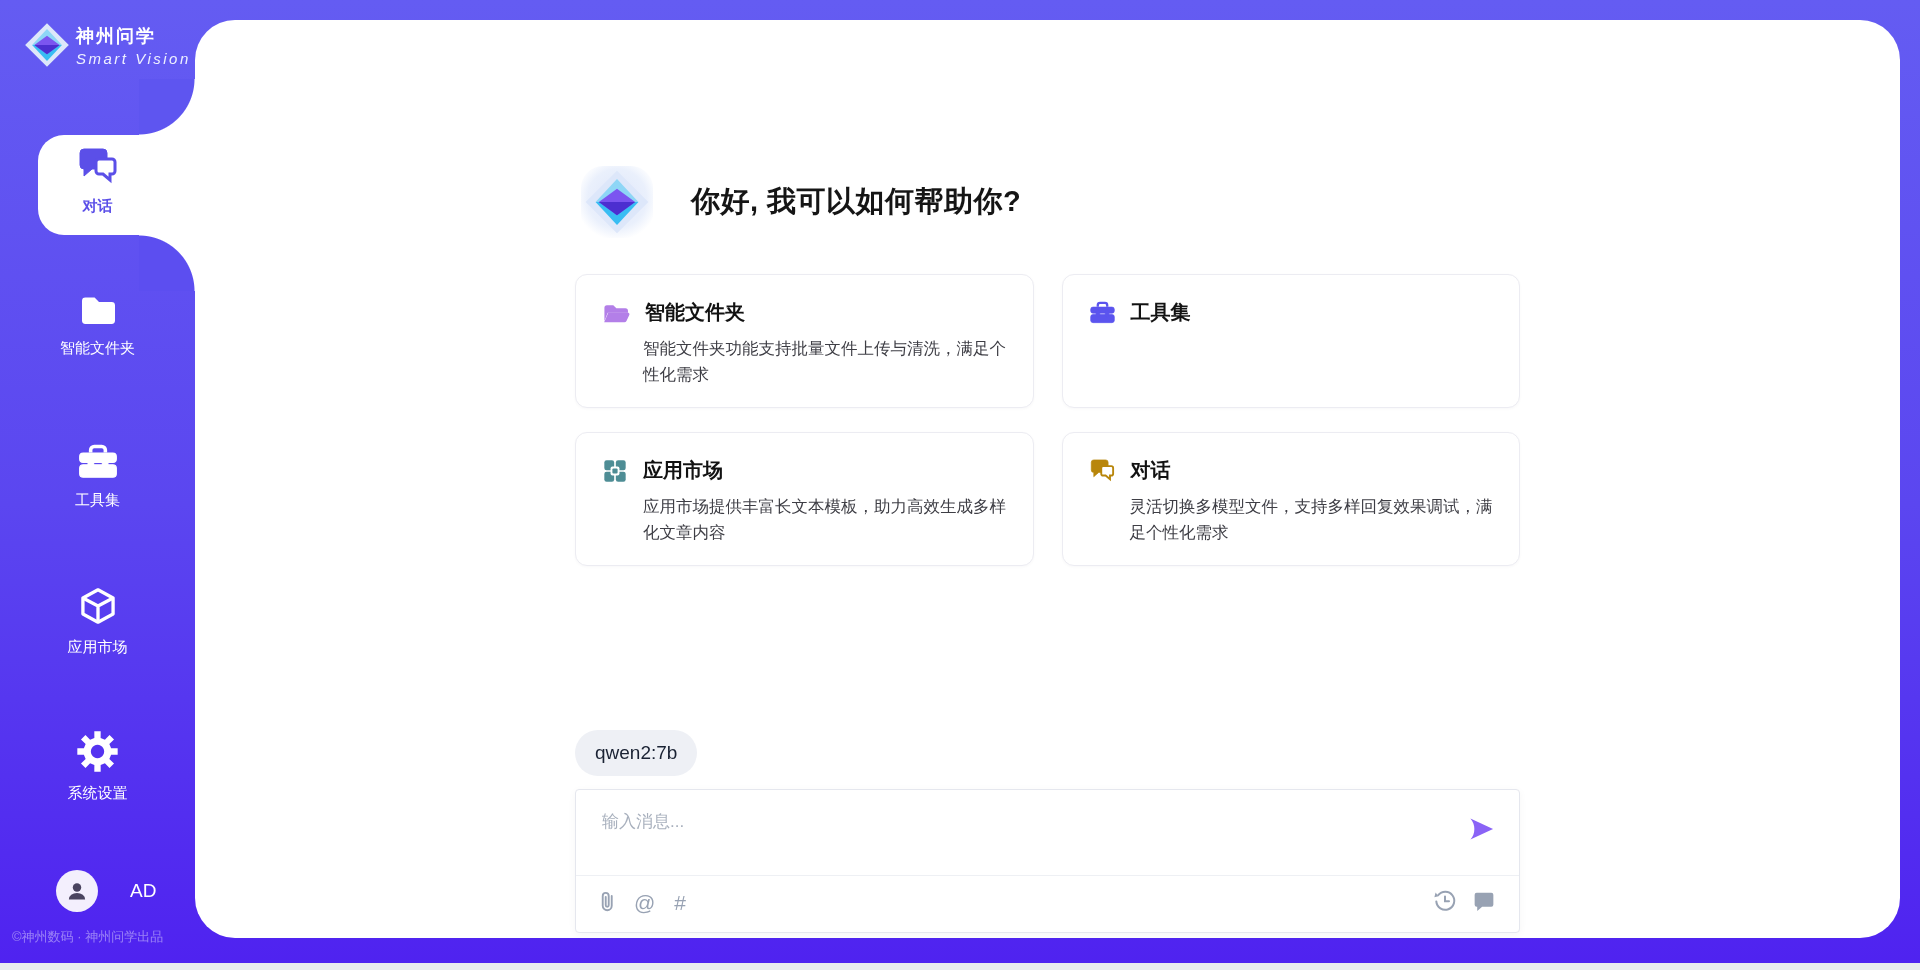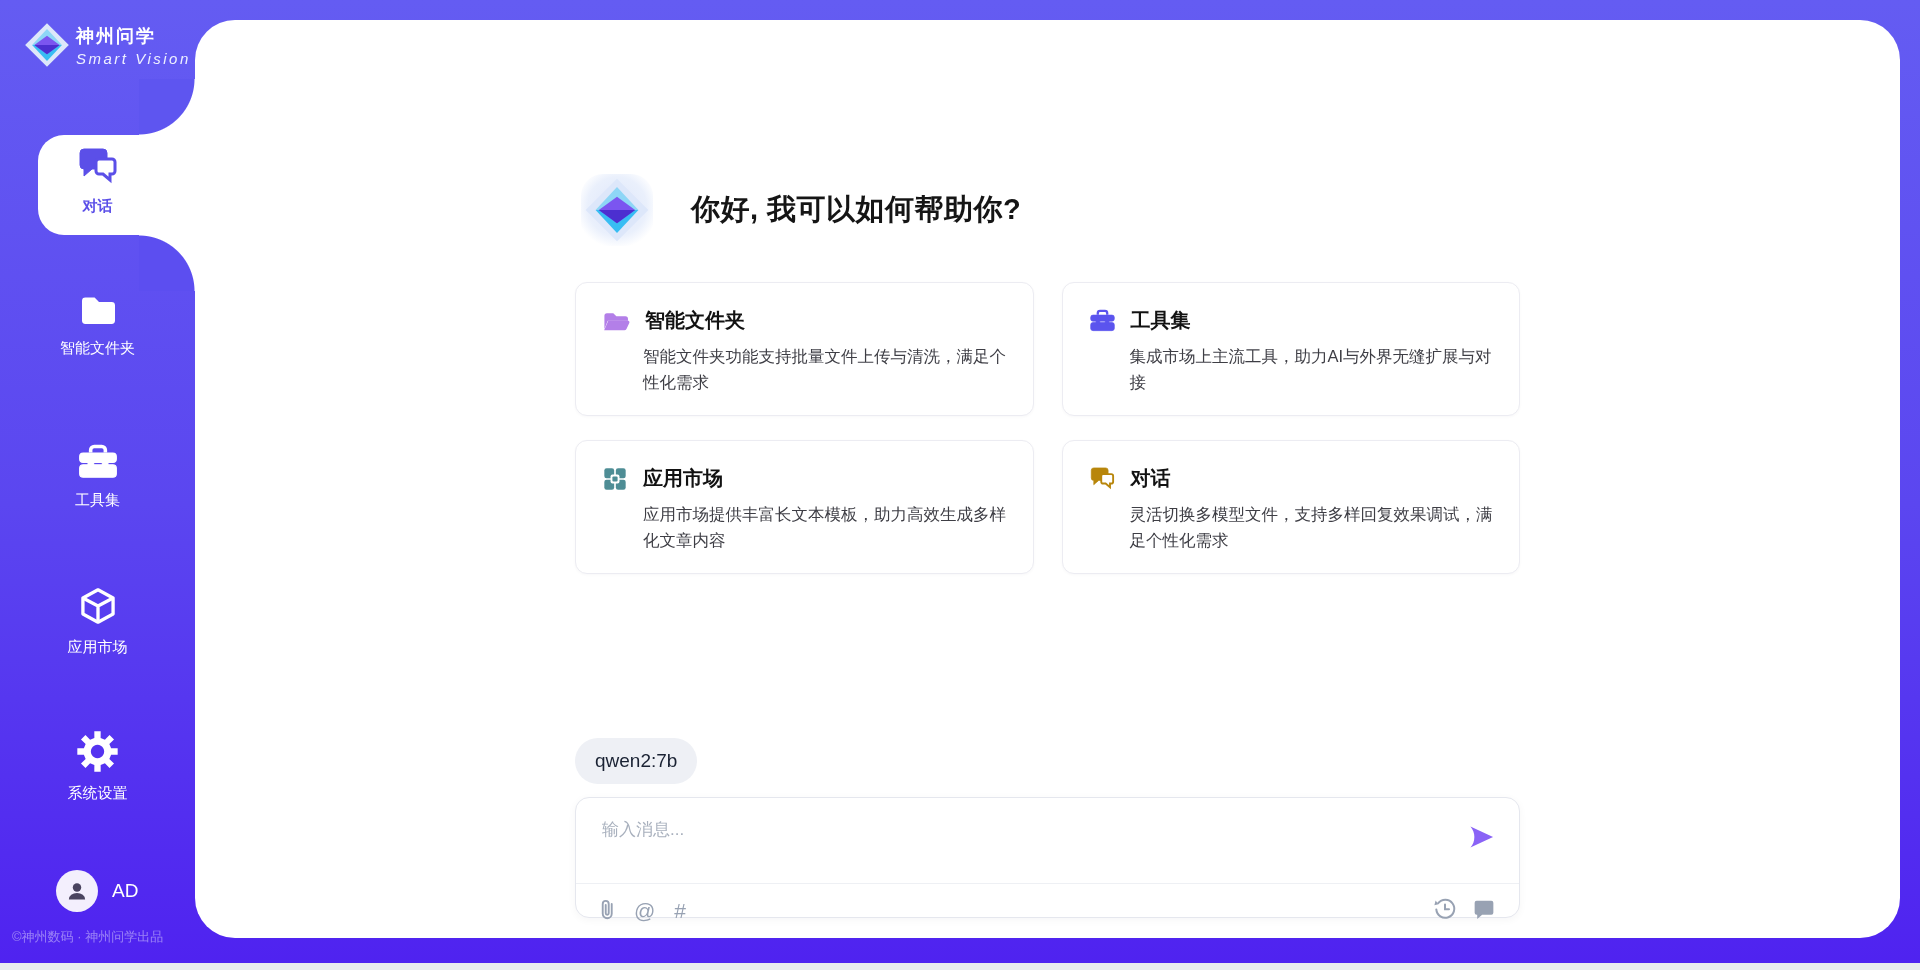--- a/index.html
+++ b/index.html
@@ -25,48 +25,48 @@
   .active-bg {
     position:absolute; left:38px; right:0; top:135px; height:100px;
     background:#fff; border-radius:26px 0 0 26px;
   }
   .fillet { position:absolute; right:0; width:56px; height:56px; }
   .fillet.top { top:79px;  background:radial-gradient(circle 56px at 0 0,   #5e55f0 55px, #fff 56px); }
   .fillet.bot { top:235px; background:radial-gradient(circle 56px at 0 100%,#5c4ef0 55px, #fff 56px); }
   .nav-item { position:absolute; left:0; width:195px; display:flex; flex-direction:column; align-items:center; gap:11px; cursor:pointer; }
   .nav-item .lbl { color:#fff; font-size:15px; }
   .nav-item.active .lbl { color:#5b4fe8; font-weight:700; }
-  .user-row { position:absolute; left:56px; top:870px; display:flex; align-items:center; gap:14px; cursor:pointer; }
+  .user-row { position:absolute; left:56px; top:870px; display:flex; align-items:center; gap:32px; cursor:pointer; }
   .avatar { width:42px; height:42px; border-radius:50%; background:#f3effd; display:flex; align-items:center; justify-content:center; }
   .user-name { color:#fff; font-size:19px; }
   .side-footer { position:absolute; left:12px; top:928px; color:rgba(255,255,255,.42); font-size:13px; white-space:nowrap;text-align:center; }
   
-  .content { width:945px; margin:8px auto; padding-top:140px; }
+  .content { width:945px; margin:0 auto; padding-top:140px; }
   .greet { display:flex; align-items:center; gap:32px; }
   .greet-logo { width:84px; height:84px; position:relative; display:flex; align-items:center; justify-content:center; }
   .greet-glow { position:absolute; inset:6px; border-radius:22px; background:radial-gradient(circle at 50% 45%, #dfe7fa 0%, #eaf0fc 55%, rgba(255,255,255,0) 78%); }
   .greet-logo svg { position:relative; }
   .greet-text { font-size:29px; font-weight:700; color:#151515; letter-spacing:.5px; }
   .cards { margin-top:30px; display:grid; grid-template-columns:1fr 1fr; column-gap:28px; row-gap:24px; }
   .card {
     background:#fff; border:1px solid #ececf2; border-radius:12px;
     padding:24px 26px 20px; box-shadow:0 1px 3px rgba(25,25,70,.03); cursor:pointer; min-height:124px;
   }
   .card-head { display:flex; align-items:center; gap:15px; }
   .card-title { font-size:20px; font-weight:700; color:#121212; }
   .card-desc { margin:10px 0 0 41px; font-size:16.5px; color:#3e3e45; line-height:1.55; max-width:388px; }
   .model-row { margin-top:150px; }
   .pill {
     display:inline-flex; align-items:center; gap:12px; height:46px;
     background:#eef0f5; border-radius:24px; padding:0 20px; cursor:pointer;flex-direction:column;
   }
   .pill-label { font-size:19px; color:#1a2233; }
   .composer {
-    margin-top:13px; height:121px; position:relative;
-    border:1px solid #e5e7ee; border-radius:14px; background:#fff;
+    margin-top:13px; height:144px; position:relative;
+    border:1px solid #e5e7ee; border-radius:4px; background:#fff;
     box-shadow:0 2px 8px rgba(20,20,60,.04);
   }
   .composer input {
     position:absolute; left:26px; top:22px; right:72px; border:none; outline:none;
     font-size:17px; color:#333; background:transparent;
     font-family:"Liberation Sans","DejaVu Sans",sans-serif;
   }
   .composer input::placeholder { color:#a8b0bd; }
   .send-btn { position:absolute; right:24px; top:26px; cursor:pointer; }
   .comp-divider { position:absolute; left:0; right:0; top:85px; border-top:1px solid #eef0f4; }
@@ -212,21 +212,20 @@
         <div class="card-desc">智能文件夹功能支持批量文件上传与清洗，满足个性化需求</div>
       </div>
 
       <div class="card">
         <div class="card-head">
           <svg width="27" height="25" viewBox="0 0 40 35" fill="#5b54ee" stroke="#5b54ee">
               <use href="#toolbox-g"></use>
             </svg>
           <span class="card-title">工具集</span>
         </div>
-        <div class="card-desc">集成市场上主流工具，助力AI与外界无缝扩展与对接</div>
       </div>
 
       <div class="card">
         <div class="card-head">
           <svg width="26" height="26" viewBox="0 0 28 28" fill="#4e8d95">
               <use href="#grid-g"></use>
             </svg>
           <span class="card-title">应用市场</span>
         </div>
         <div class="card-desc">应用市场提供丰富长文本模板，助力高效生成多样化文章内容</div>

